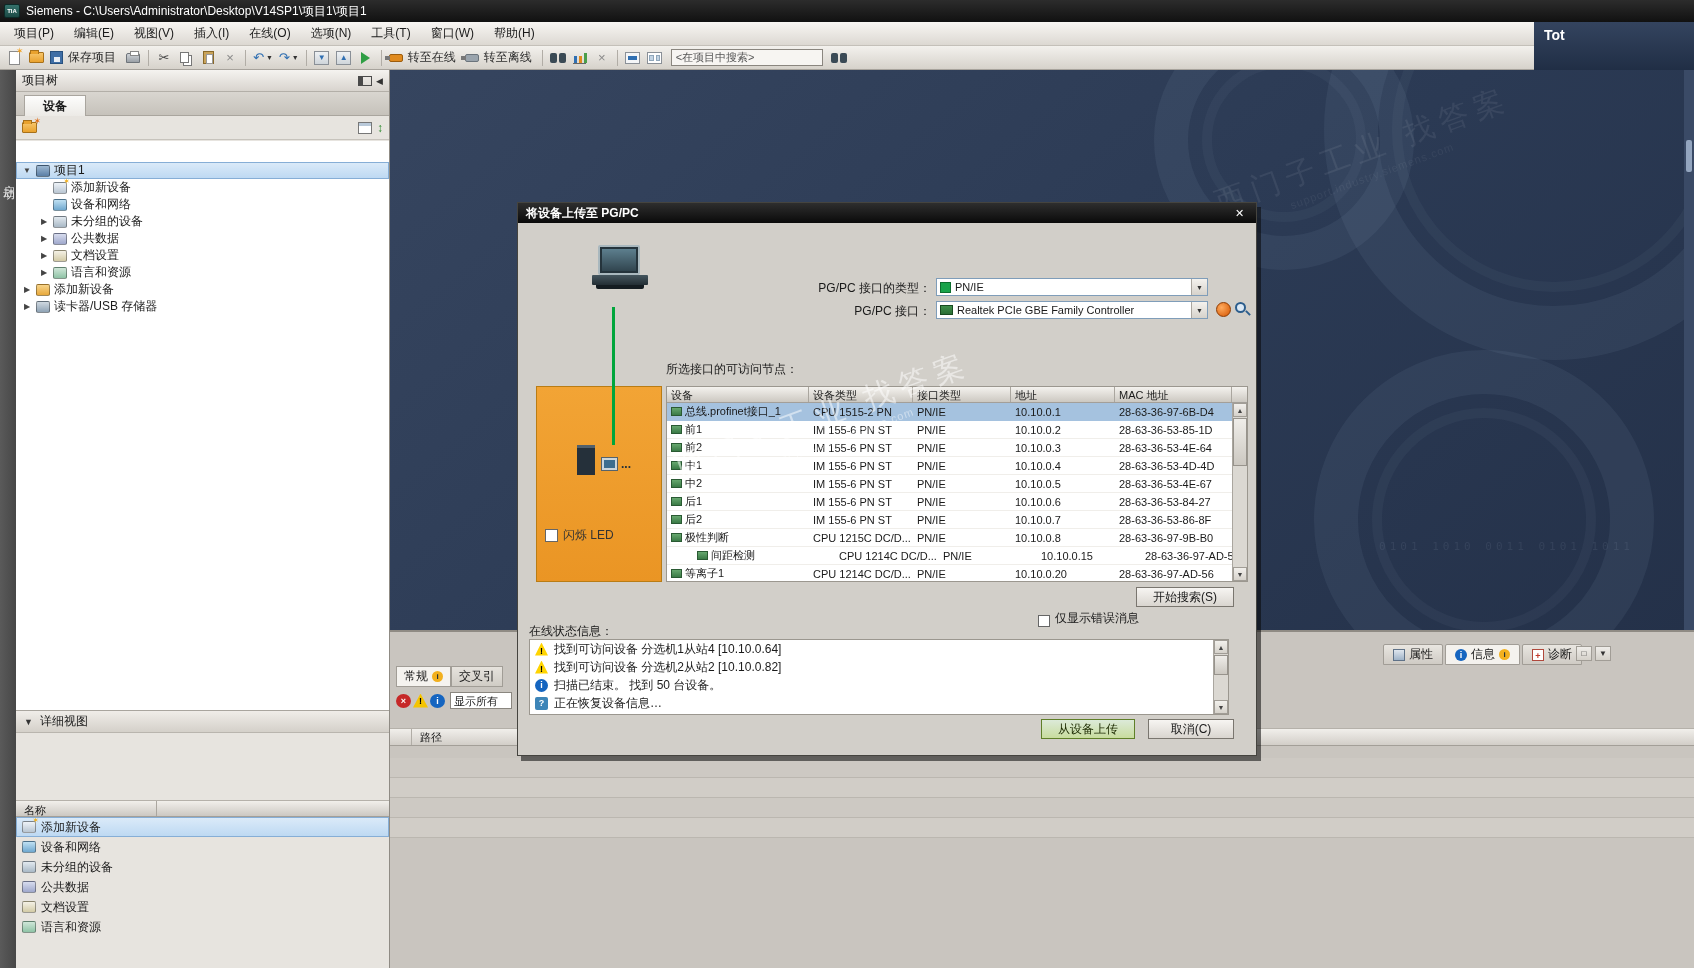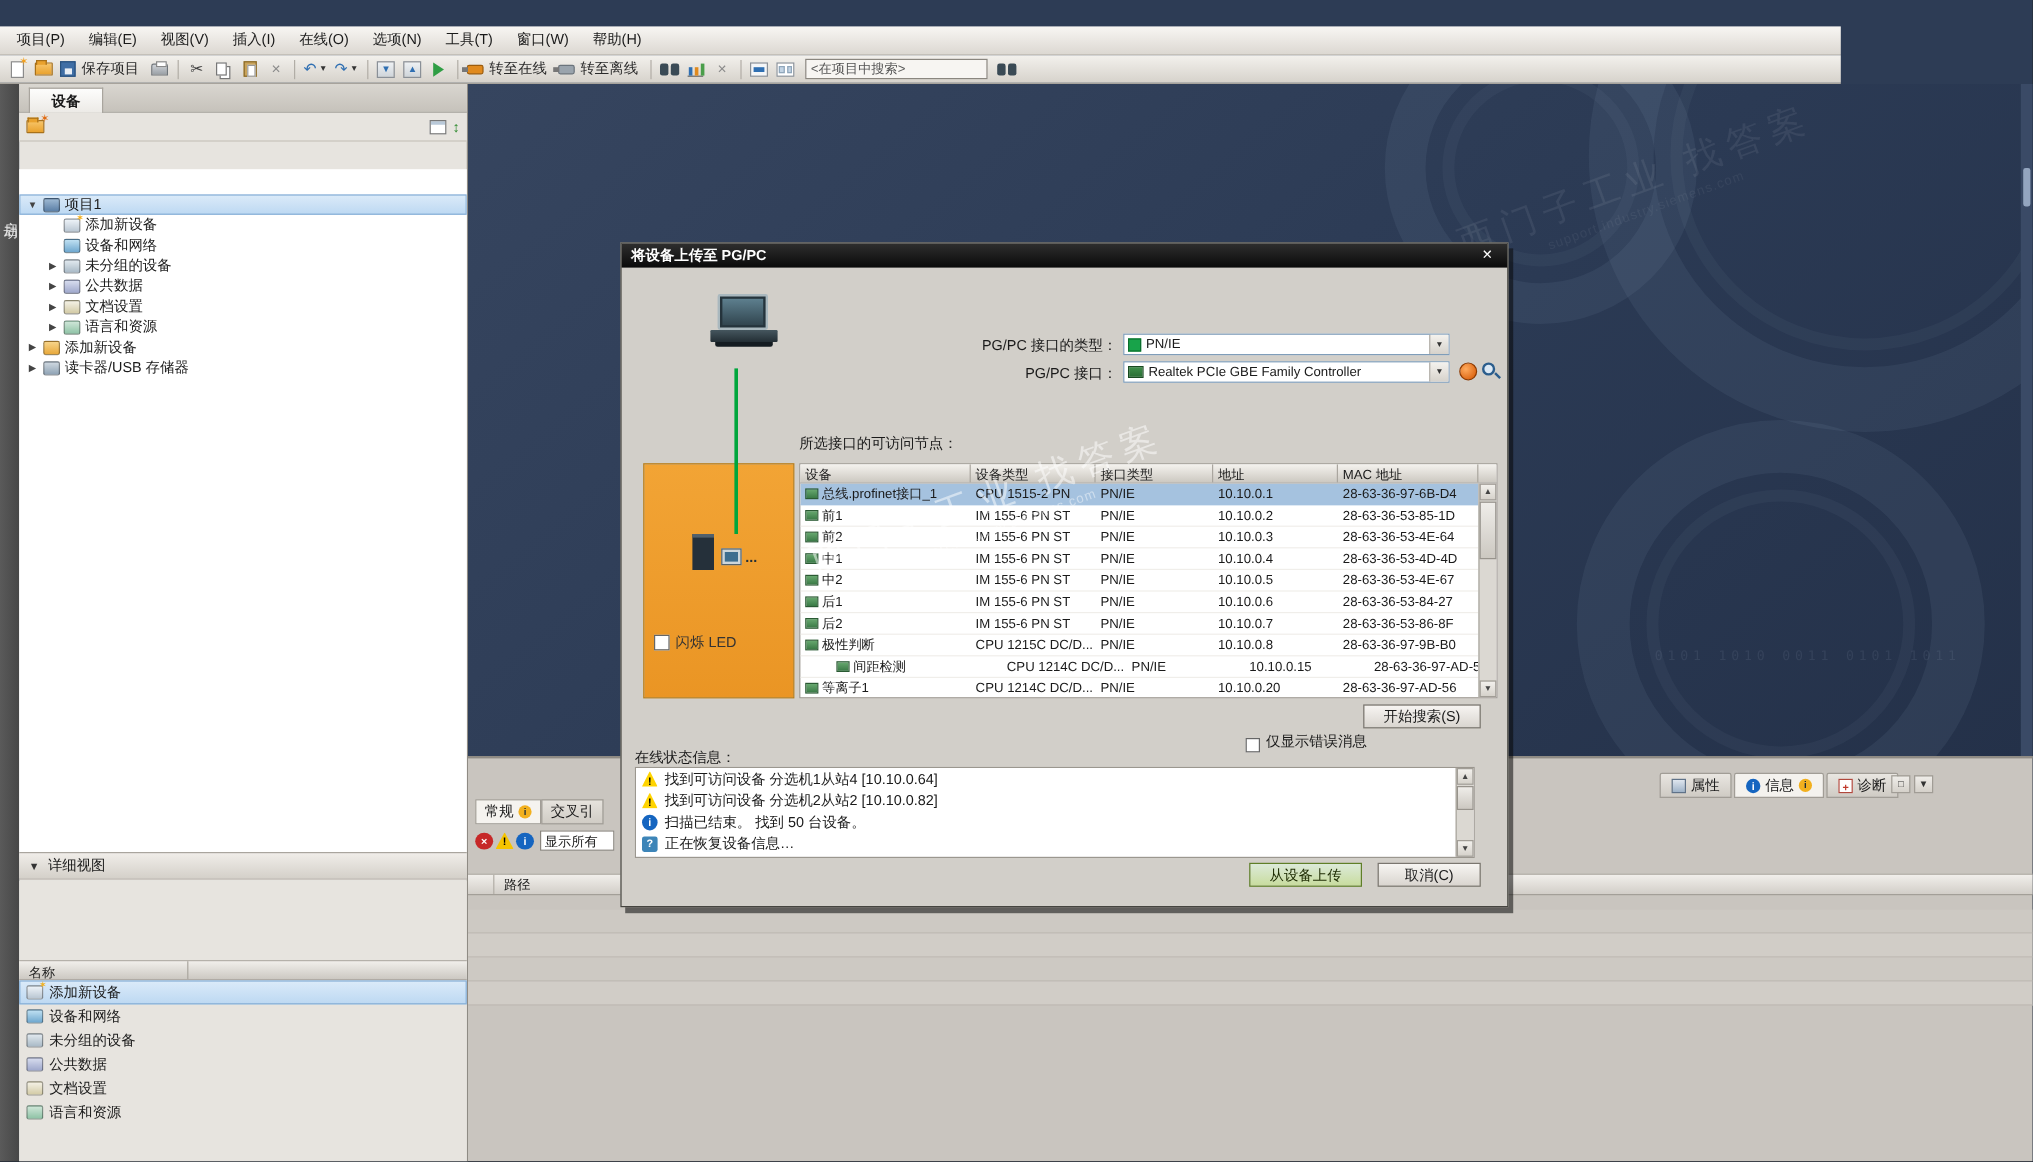--- a/index.html
+++ b/index.html
@@ -194,32 +194,39 @@
   .wm { position:absolute; left:610px; top:395px; width:430px; transform:rotate(-20deg); color:rgba(255,255,255,.5); font-size:30px; letter-spacing:7px; text-align:center; z-index:60; pointer-events:none; }
   .wm small { display:block; font-size:11px; letter-spacing:1px; color:rgba(255,255,255,.45); }
   .wm2 { left:1150px; top:130px; color:rgba(255,255,255,.07); z-index:5; }
   .wm2 small { color:rgba(255,255,255,.06); }
 </style>
 </head>
 <body>
 
 <div id="app">
 
+  <div class="titlebar">
+    <span class="app-ic">TIA</span>
+    <span>Siemens  -  C:\Users\Administrator\Desktop\V14SP1\项目1\项目1</span>
+  </div>
 
   <div class="menubar">
       <span class="menu-item">项目(P)</span>
       <span class="menu-item">编辑(E)</span>
       <span class="menu-item">视图(V)</span>
       <span class="menu-item">插入(I)</span>
       <span class="menu-item">在线(O)</span>
       <span class="menu-item">选项(N)</span>
       <span class="menu-item">工具(T)</span>
       <span class="menu-item">窗口(W)</span>
       <span class="menu-item">帮助(H)</span>
     </div>
+  <div class="header-right">
+    <span>Tot</span>
+  </div>
 
   <div class="toolbar">
     <span class="tb">
         <span class="ic-page"></span>
       </span>
     <span class="tb">
         <span class="ic-folder"></span>
       </span>
     <span class="tb">
         <span class="ic-save"></span>
@@ -290,20 +297,25 @@
     <span class="tb">
         <span class="ic-binoc"></span>
       </span>
   </div>
 
   <div class="nav-strip">
     <span>启动</span>
   </div>
 
   <div class="project-panel">
+    <div class="pp-header">
+      <span class="title">项目树</span>
+      <span class="hdr-boxes"></span>
+      <span class="hdr-collapse">◀</span>
+    </div>
     <div class="pp-tabs">
       <span class="pp-tab">设备</span>
     </div>
     <div class="pp-tools">
       <span class="ic-folder star"></span>
       <span class="spacer"></span>
       <span class="ic-table"></span>
       <span class="glyph green" style="font-size:12px;margin-left:5px;">↕</span>
     </div>
     <div class="pp-tree">

